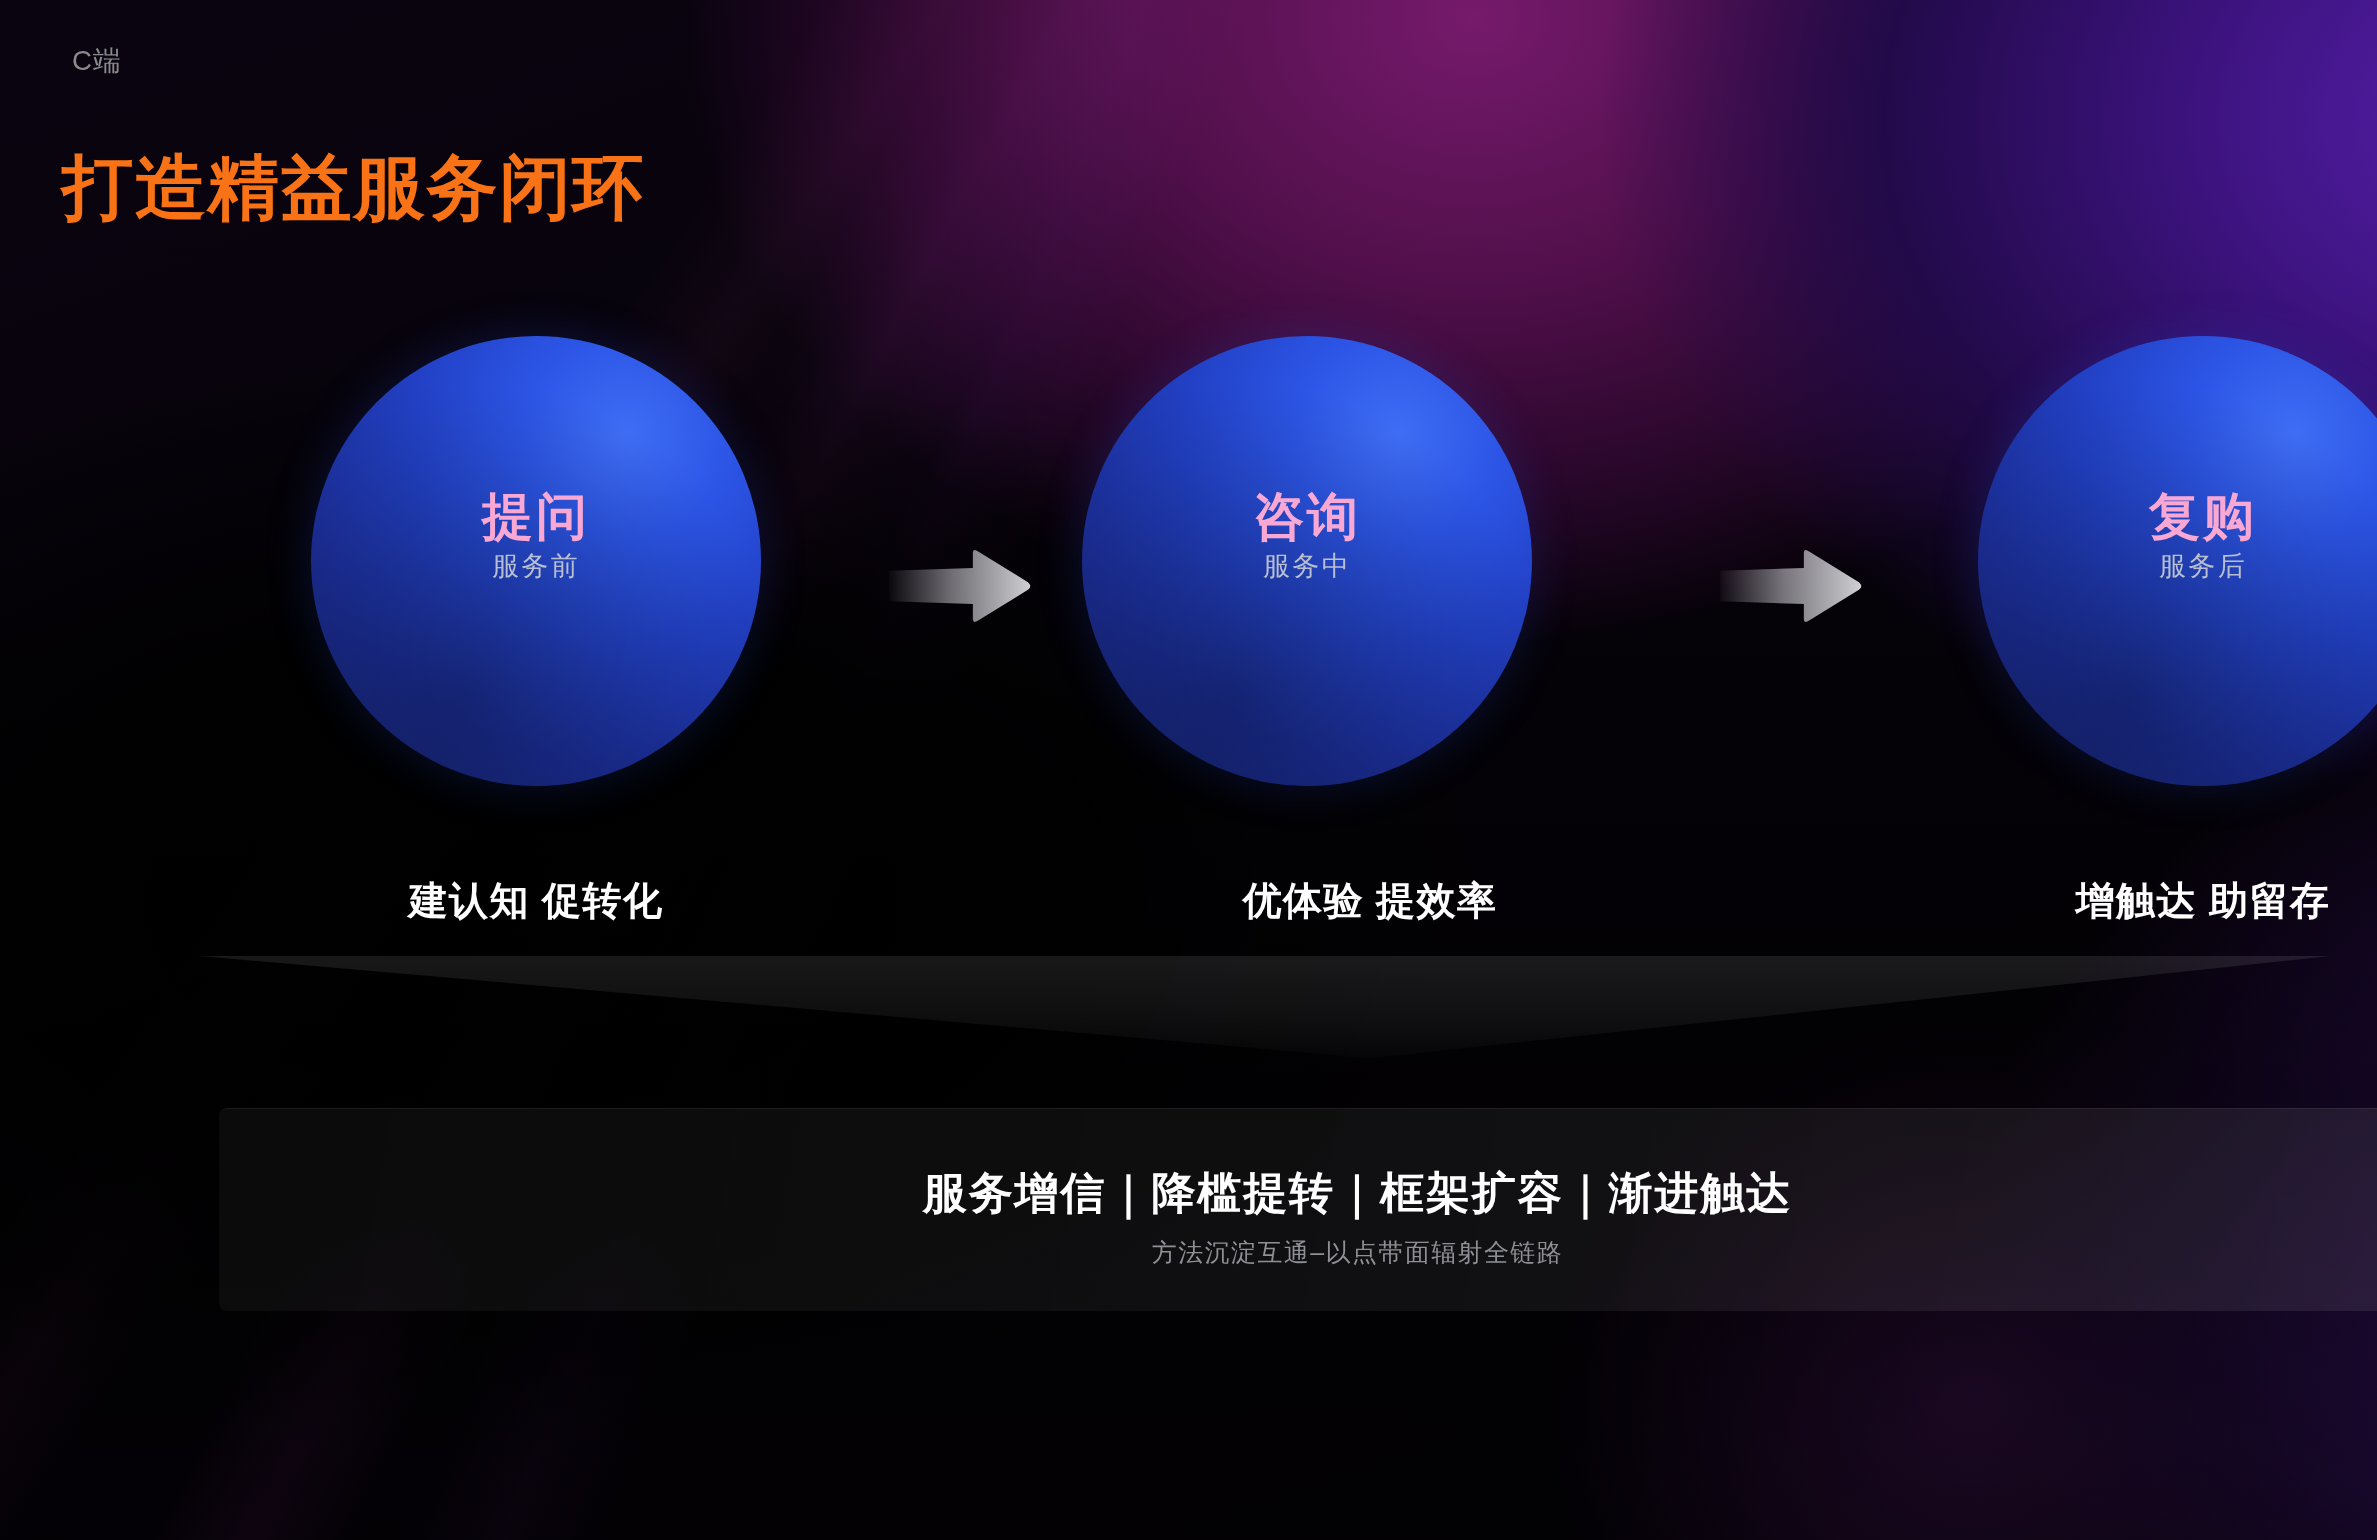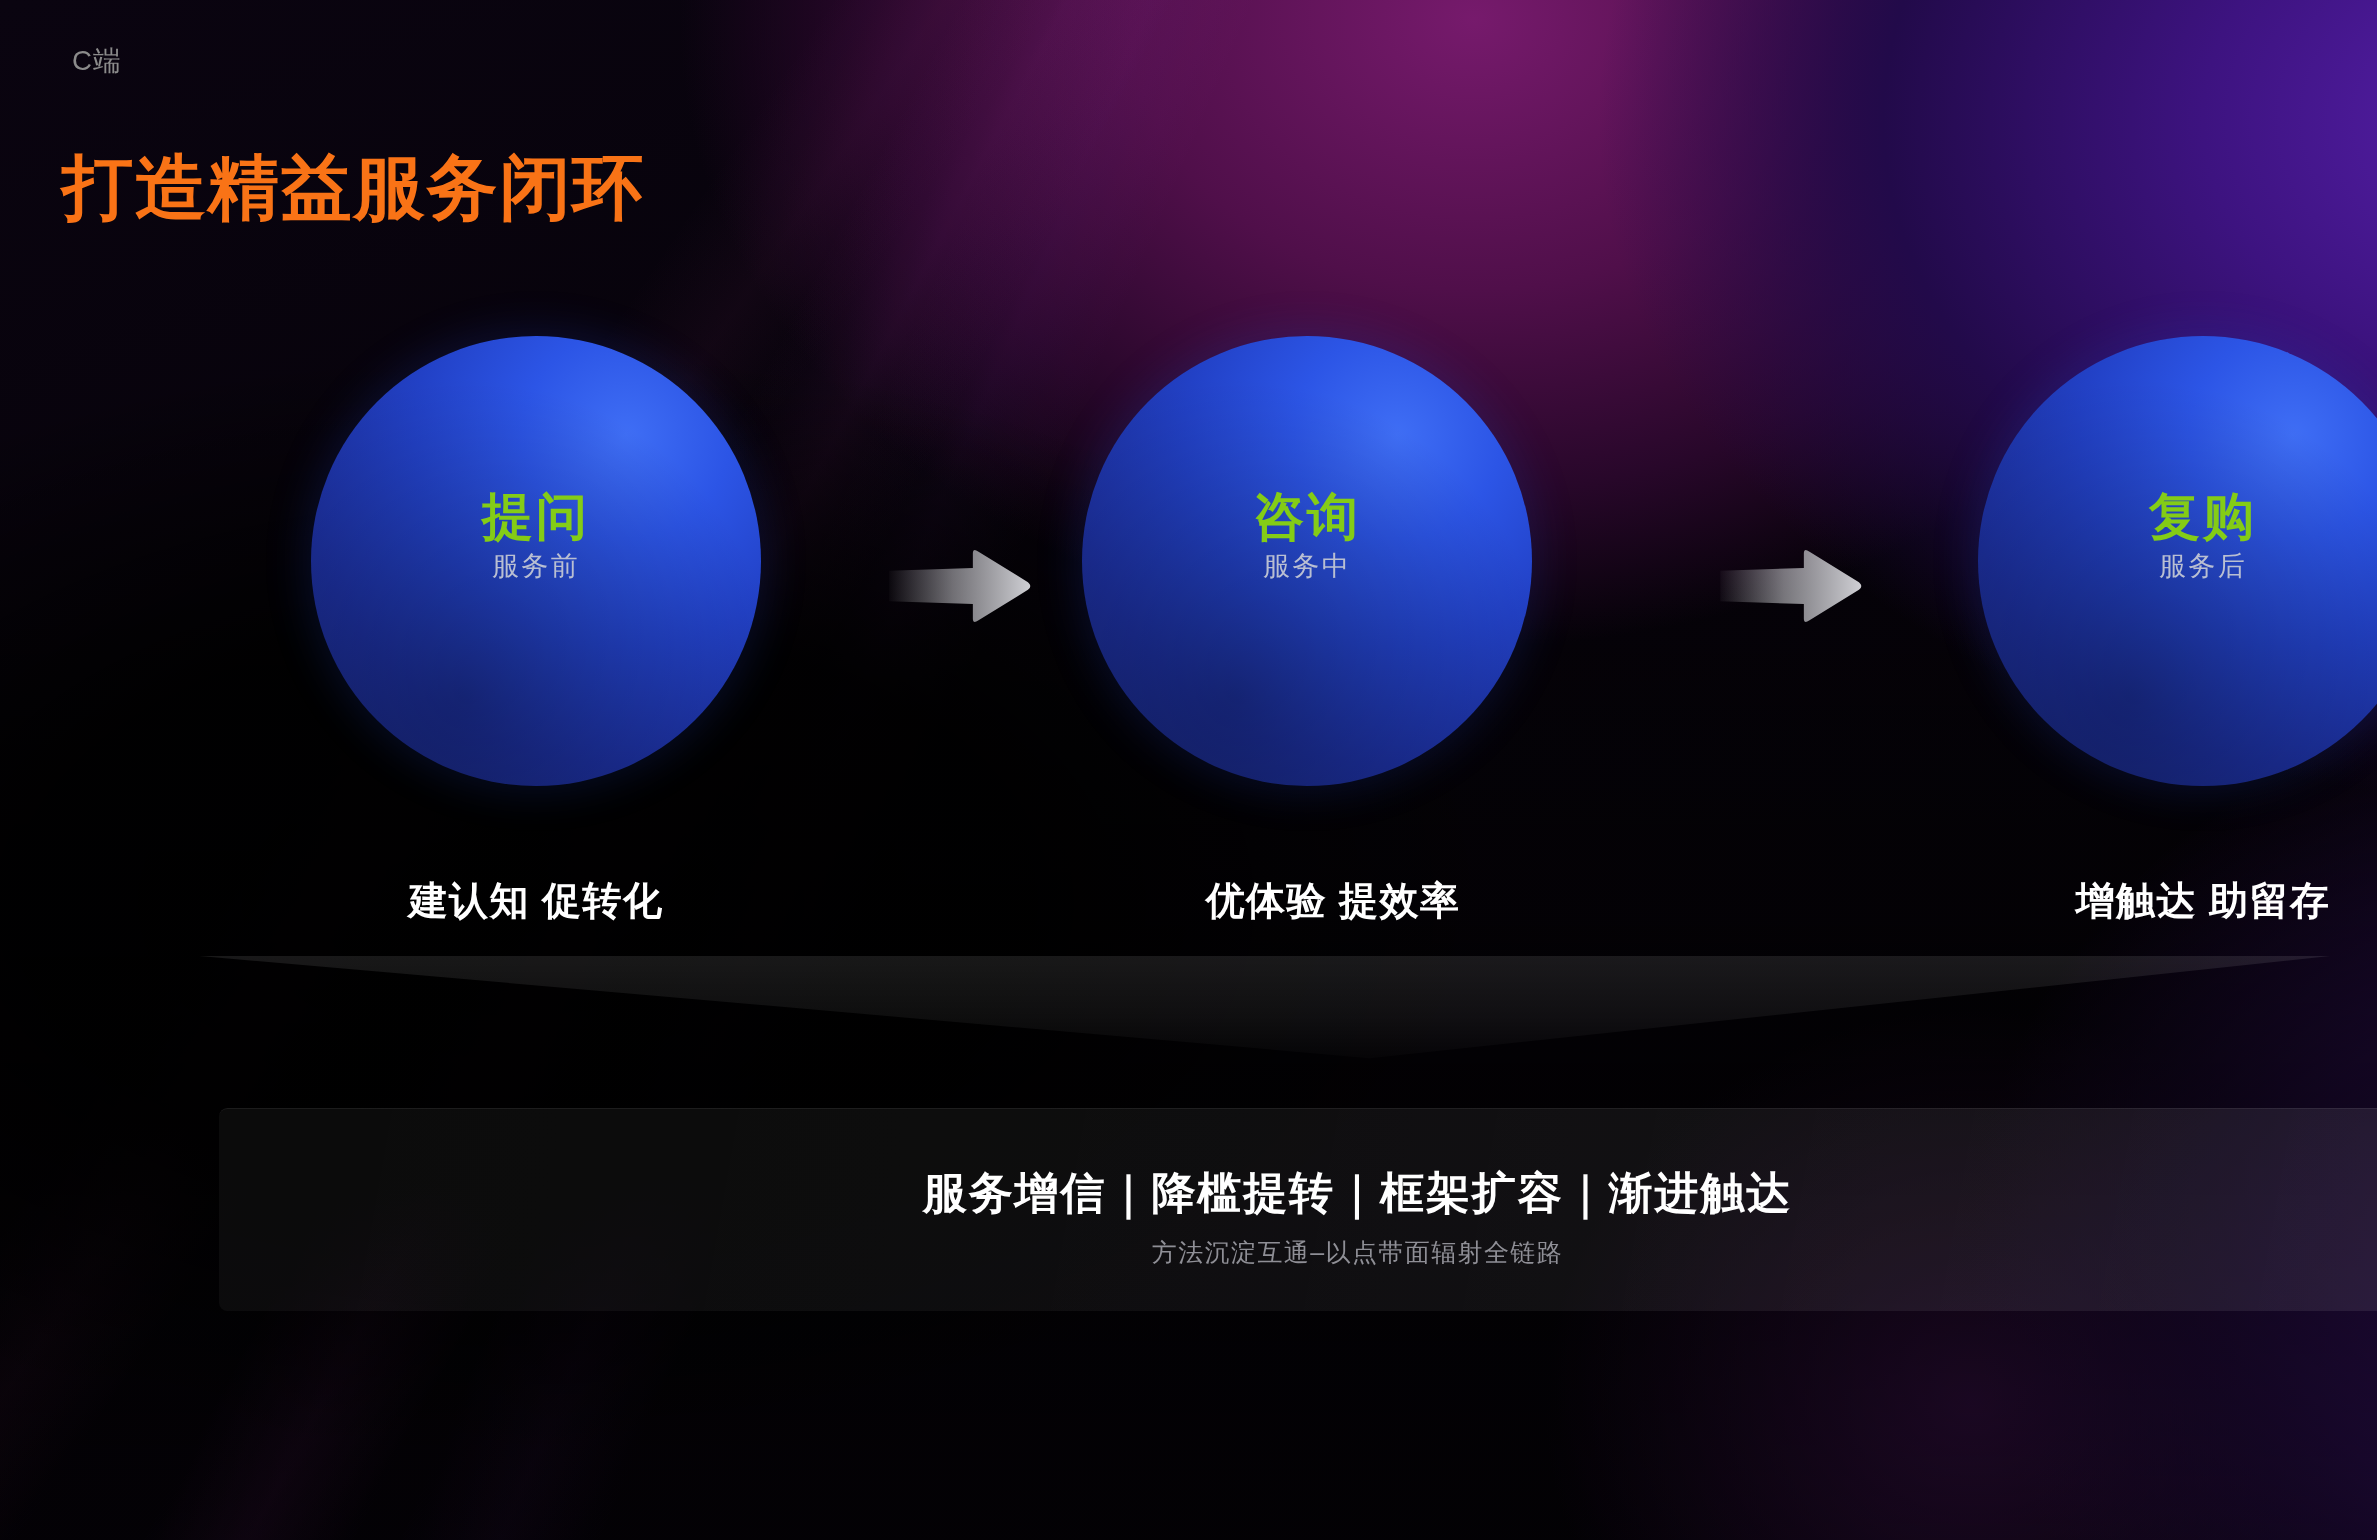--- a/index.html
+++ b/index.html
@@ -59,21 +59,21 @@
       radial-gradient(circle at 70% 22%,
         #3f6ef5 0%, #2c55e6 22%, #2241c6 45%, #1c2f9c 70%, #17236e 100%);
     box-shadow:0 0 43px 4.8px rgba(40,80,220,0.18);
   }
   .bubble::after{content:"";position:absolute;inset:0;border-radius:50%;
     background:radial-gradient(circle at 34% 80%,
       rgba(0,0,0,0.30) 0%, rgba(0,0,0,0.12) 42%, rgba(0,0,0,0) 68%);
   }
   .node-text{position:absolute;left:0;right:0;top:153px;text-align:center;
     z-index:2;}
-  .node-title{font-size:51px;font-weight:700;color:#84cc16;
+  .node-title{font-size:51px;font-weight:700;color:#f9a8d4;
     letter-spacing:2.9px;line-height:1.1;}
   .node-sub{margin-top:3px;font-size:27px;font-weight:400;
     color:#b9bfd2;letter-spacing:2.4px;}
 
   .caption{position:absolute;top:874px;width:450px;text-align:center;
     font-size:39px;font-weight:700;color:#ffffff;letter-spacing:1.4px;}
 
   
   .arrow{position:absolute;top:548px;width:143px;height:76px;}
   .arrow svg{display:block;width:143px;height:76px;}
@@ -144,21 +144,21 @@
       </svg>
     </div>
 
     <div class="node" style="left:1082px;">
       <div class="bubble"></div>
       <div class="node-text">
         <div class="node-title">咨询</div>
         <div class="node-sub">服务中</div>
       </div>
     </div>
-    <div class="caption" style="left:1108px;">优体验 提效率</div>
+    <div class="caption" style="left:1145px;">优体验 提效率</div>
 
     <div class="arrow" style="left:1720px;">
       <svg viewBox="0 0 300 160">
         <defs>
           <linearGradient id="arrowGrad2" x1="0" y1="0" x2="1" y2="0">
             <stop offset="0%" stop-color="#c9c9ce" stop-opacity="0.04"></stop>
             <stop offset="45%" stop-color="#c9c9ce" stop-opacity="0.58"></stop>
             <stop offset="100%" stop-color="#cfcfd4" stop-opacity="1"></stop>
           </linearGradient>
         </defs>

